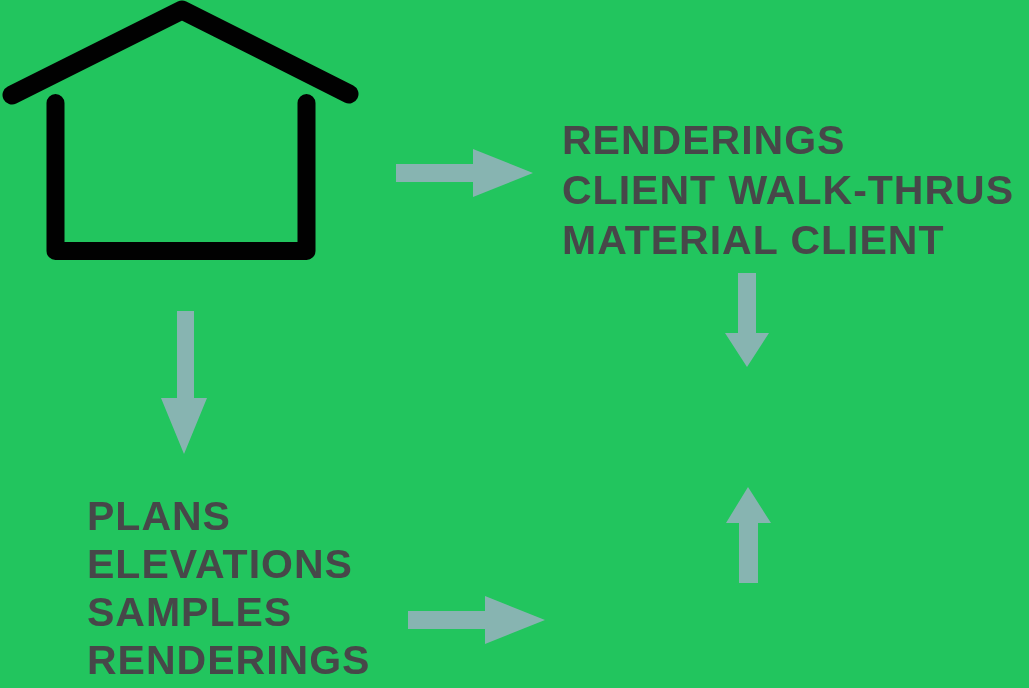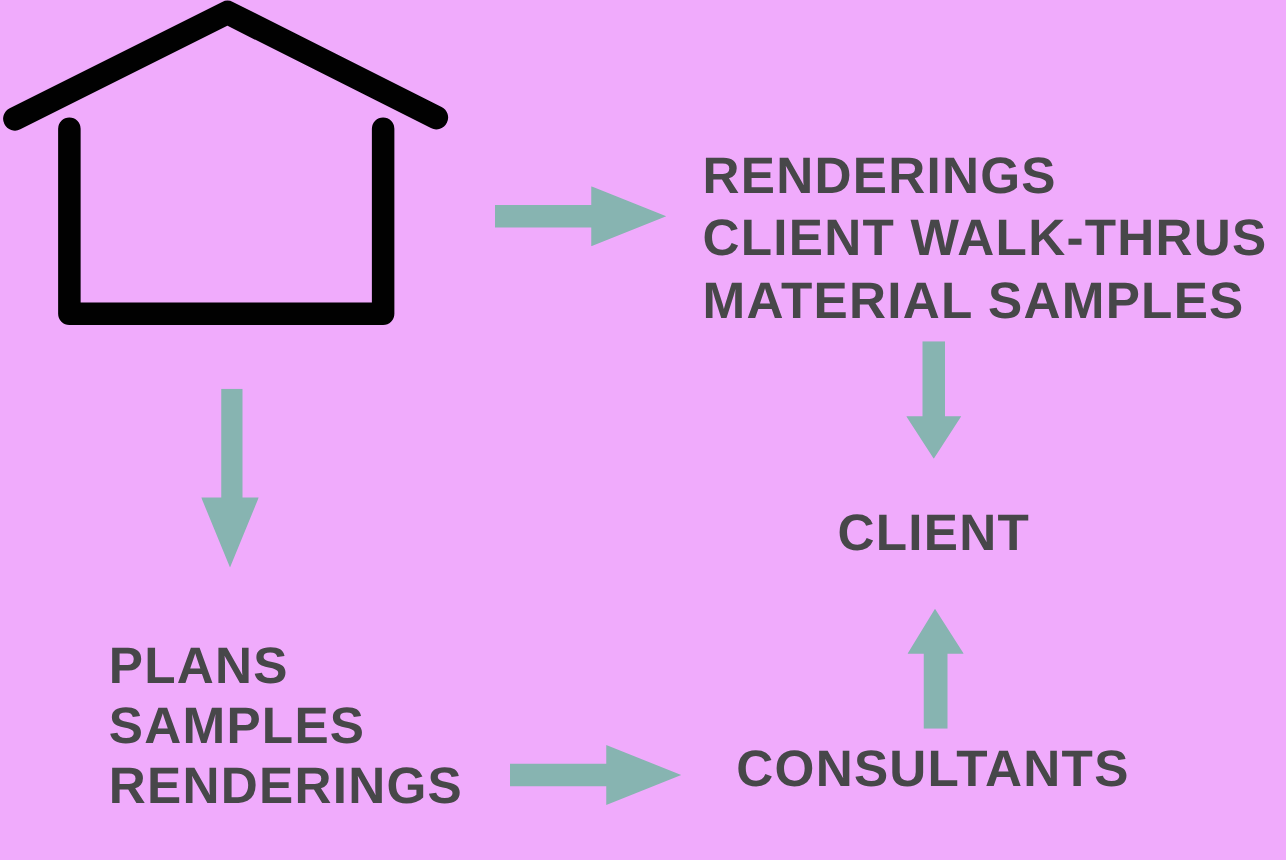--- a/index.html
+++ b/index.html
@@ -21,21 +21,21 @@
     letter-spacing: 1px;
     white-space: nowrap;
   }
   .lh50 { line-height: 50px; }
   .lh48 { line-height: 48px; }
   svg { display: block; }
 </style>
 </head>
 <body>
 
-<div id="canvas" style="background-color: #f0abfc;">
+<div id="canvas" style="background-color: #22c55e;">
 
   <svg class="abs" style="left:0px; top:0px;" width="365" height="270" viewBox="0 0 365 270">
     <path d="M12 95 L182 10 L349 94" fill="none" stroke-width="19" stroke-linecap="round" stroke-linejoin="round" stroke="#010101"></path>
     <path d="M55.5 103 L55.5 251 L306.5 251 L306.5 103" fill="none" stroke-width="18" stroke-linecap="round" stroke-linejoin="round" stroke="#010101"></path>
   </svg>
 
   <svg class="abs" style="left:396px; top:149px;" width="137" height="48" viewBox="0 0 137 48">
     <polygon points="0,15 77,15 77,0 137,24 77,48 77,33 0,33" fill="#87b4b1"></polygon>
   </svg>
 
@@ -51,26 +51,25 @@
     <polygon points="22,0 45,36 32,36 32,96 13,96 13,36 0,36" fill="#87b4b1"></polygon>
   </svg>
 
   <svg class="abs" style="left:408px; top:596px;" width="137" height="48" viewBox="0 0 137 48">
     <polygon points="0,15 77,15 77,0 137,24 77,48 77,33 0,33" fill="#87b4b1"></polygon>
   </svg>
 
   <div class="abs label-block lh50" style="left: 562px; top: 115px; color: rgb(71, 71, 73);">
     <div>RENDERINGS</div>
     <div>CLIENT WALK-THRUS</div>
-    <div>MATERIAL SAMPLES</div>
+    <div>MATERIAL CLIENT</div>
   </div>
 
-  <div class="abs label-block lh50" style="left: 670px; top: 401px; color: rgb(71, 71, 73);">CLIENT</div>
 
-  <div class="abs label-block lh48" style="left: 87px; top: 492px; color: rgb(71, 71, 73); margin-top: 16px;">
+  <div class="abs label-block lh48" style="left: 87px; top: 492px; color: rgb(71, 71, 73);">
     <div>PLANS</div>
+    <div>ELEVATIONS</div>
     <div>SAMPLES</div>
     <div>RENDERINGS</div>
   </div>
 
-  <div class="abs label-block lh50" style="left: 589px; top: 590px; color: rgb(71, 71, 73);">CONSULTANTS</div>
 
 </div>
 
 </body></html>

